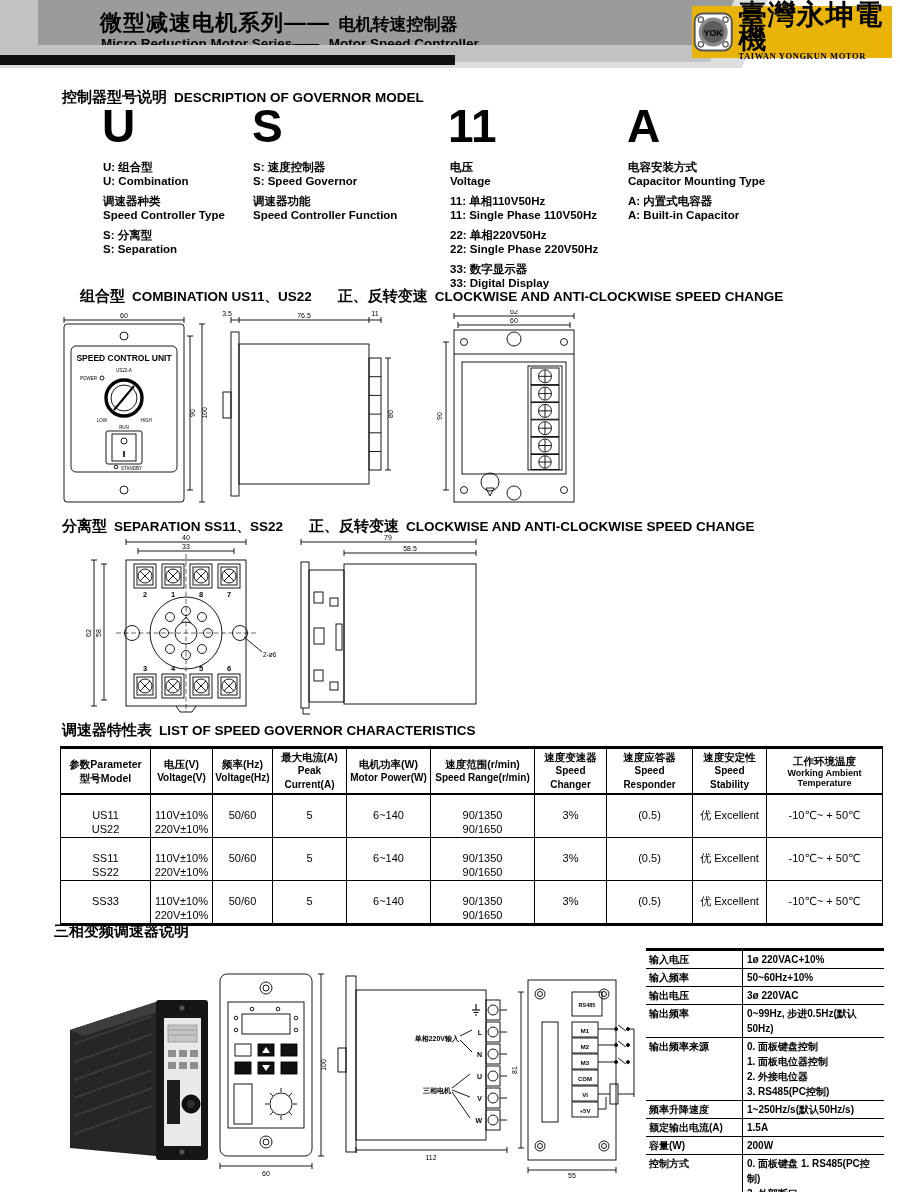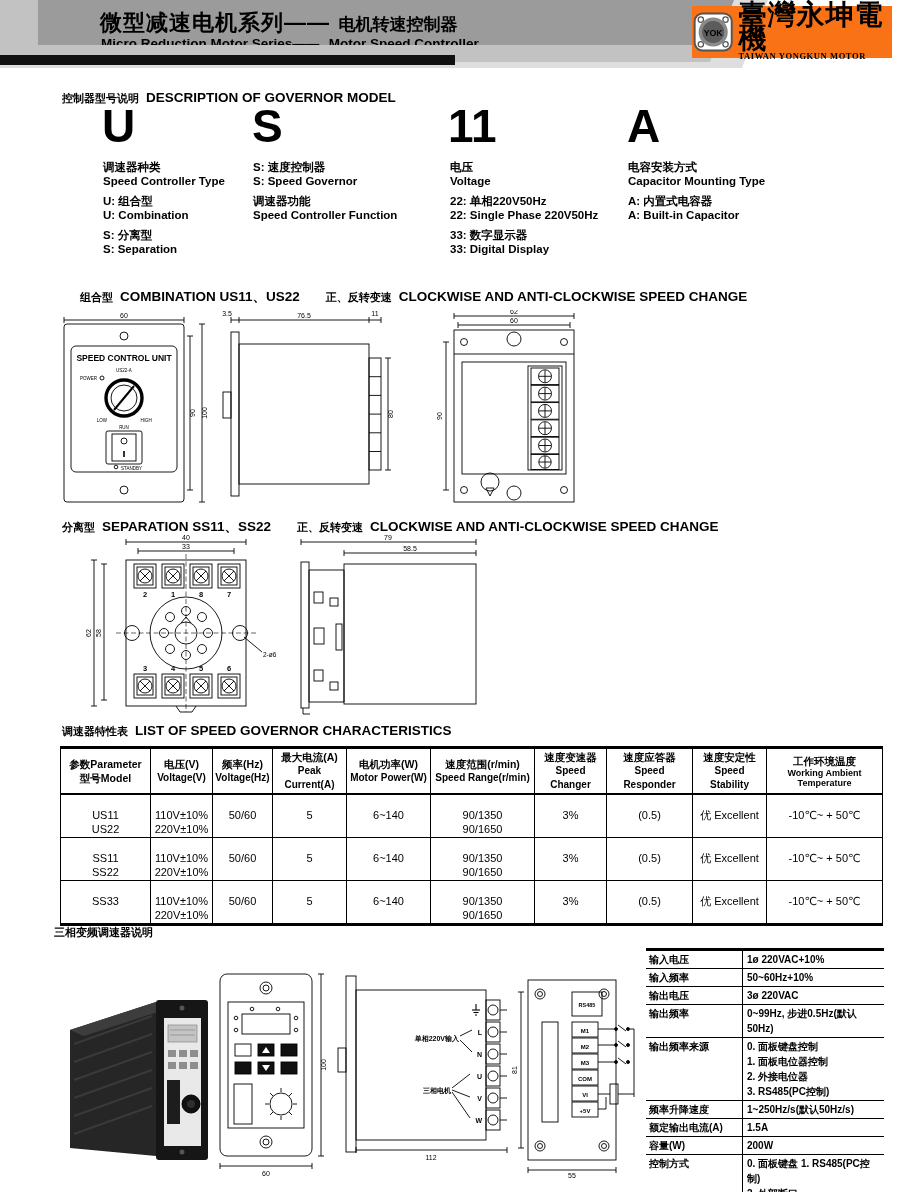--- a/index.html
+++ b/index.html
@@ -13,27 +13,27 @@
              clip-path:polygon(0 0,100% 0,calc(100% - 22px) 100%,0 100%);}
   .hdr-band{left:0;top:0;width:696px;height:45px;background:#9b9b9b;
             clip-path:polygon(0 0,100% 0,calc(100% - 18px) 100%,0 100%);margin-left:38px;}
   .hdr-black{left:0;top:55px;width:455px;height:10px;background:#111;}
   .hdr-zh{position:absolute;left:62px;top:8px;white-space:nowrap;}
   .hz1{font-size:22px;font-weight:bold;letter-spacing:1px;}
   .hz2{font-size:17px;font-weight:bold;margin-left:4px;}
   .hdr-en{position:absolute;left:63px;top:34px;white-space:nowrap;text-align:center;}
   .he1{font-size:13.5px;font-weight:bold;}
   .he2{font-size:13.5px;font-weight:bold;margin-left:5px;}
-  .hdr-logo{left:692px;top:6px;width:200px;height:52px;display:flex;align-items:center;background:#f97316;}
+  .hdr-logo{left:692px;top:6px;width:200px;height:52px;display:flex;align-items:center;background:#eab308;}
   .logo-text{margin-left:4px;}
   .lt-zh{font-family:"Liberation Serif","DejaVu Serif",serif;font-size:28px;font-weight:bold;line-height:24px;letter-spacing:1px;}
   .lt-en{font-family:"Liberation Serif","DejaVu Serif",serif;font-size:8.5px;font-weight:bold;letter-spacing:.6px;}
   
   .sec-head{position:absolute;white-space:nowrap;font-weight:bold;}
-  .sec-head .zh{font-size:11px;margin-right:7px;}
+  .sec-head .zh{font-size:15px;margin-right:7px;}
   .sec-head .en{font-size:13.5px;}
   .sec-head .gap{display:inline-block;width:26px;}
   
   .mcode{position:absolute;font-size:46px;font-weight:600;line-height:48px;}
   .mcol{position:absolute;width:175px;font-size:11.5px;font-weight:bold;line-height:14px;}
   .mgrp{margin-bottom:6px;}
   
   .chtable{border-collapse:collapse;table-layout:fixed;width:822px;font-size:11px;
            border-top:3px solid #000;border-bottom:3px solid #000;}
   .chtable th,.chtable td{border:1px solid #000;text-align:center;padding:1px 1px;line-height:14px;}
@@ -90,48 +90,52 @@
     <span class="zh">控制器型号说明</span><span class="en">DESCRIPTION OF GOVERNOR MODEL</span>
   </div>
 
   <div class="mcode" style="left:102px;top:102px;">U</div>
   <div class="mcode" style="left:252px;top:102px;">S</div>
   <div class="mcode" style="left:448px;top:102px;">11</div>
   <div class="mcode" style="left:627px;top:102px;">A</div>
 
   <div class="mcol" style="left:103px;top:160px;">
     <div class="mgrp">
+      <div>U: 组合型</div>
+      <div>U: Combination</div>
+    </div>
+    <div class="mgrp">
       <div>调速器种类</div>
       <div>Speed Controller Type</div>
     </div>
     <div class="mgrp">
-      <div>U: 组合型</div>
-      <div>U: Combination</div>
-    </div>
-    <div class="mgrp">
       <div>S: 分离型</div>
       <div>S: Separation</div>
     </div>
   </div>
 
   <div class="mcol" style="left:253px;top:160px;">
     <div class="mgrp">
       <div>S: 速度控制器</div>
       <div>S: Speed Governor</div>
     </div>
     <div class="mgrp">
       <div>调速器功能</div>
       <div>Speed Controller Function</div>
     </div>
   </div>
 
   <div class="mcol" style="left:450px;top:160px;">
     <div class="mgrp">
       <div>电压</div>
       <div>Voltage</div>
+    </div>
+    <div class="mgrp">
+      <div>11: 单相110V50Hz</div>
+      <div>11: Single Phase 110V50Hz</div>
     </div>
     <div class="mgrp">
       <div>22: 单相220V50Hz</div>
       <div>22: Single Phase 220V50Hz</div>
     </div>
     <div class="mgrp">
       <div>33: 数字显示器</div>
       <div>33: Digital Display</div>
     </div>
   </div>

